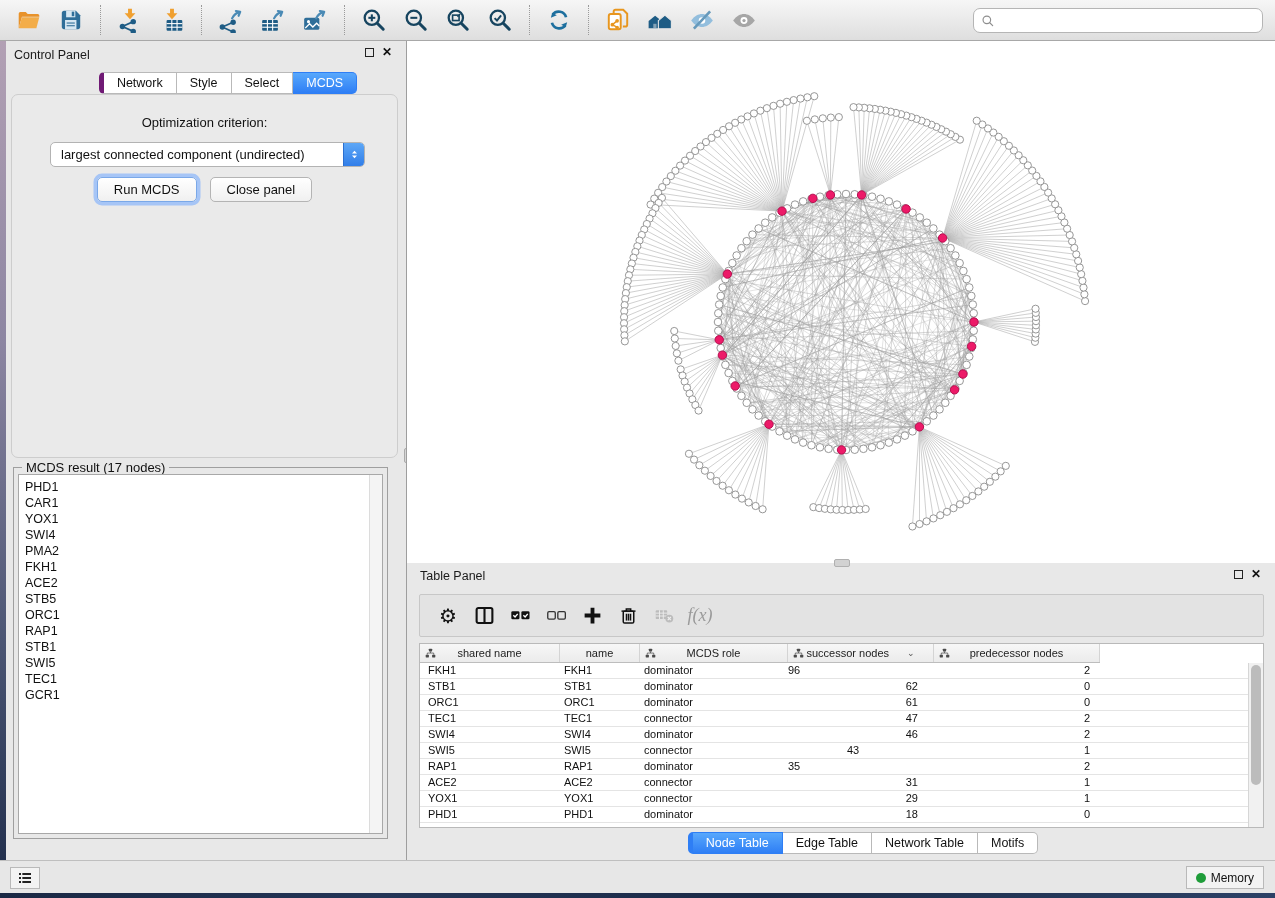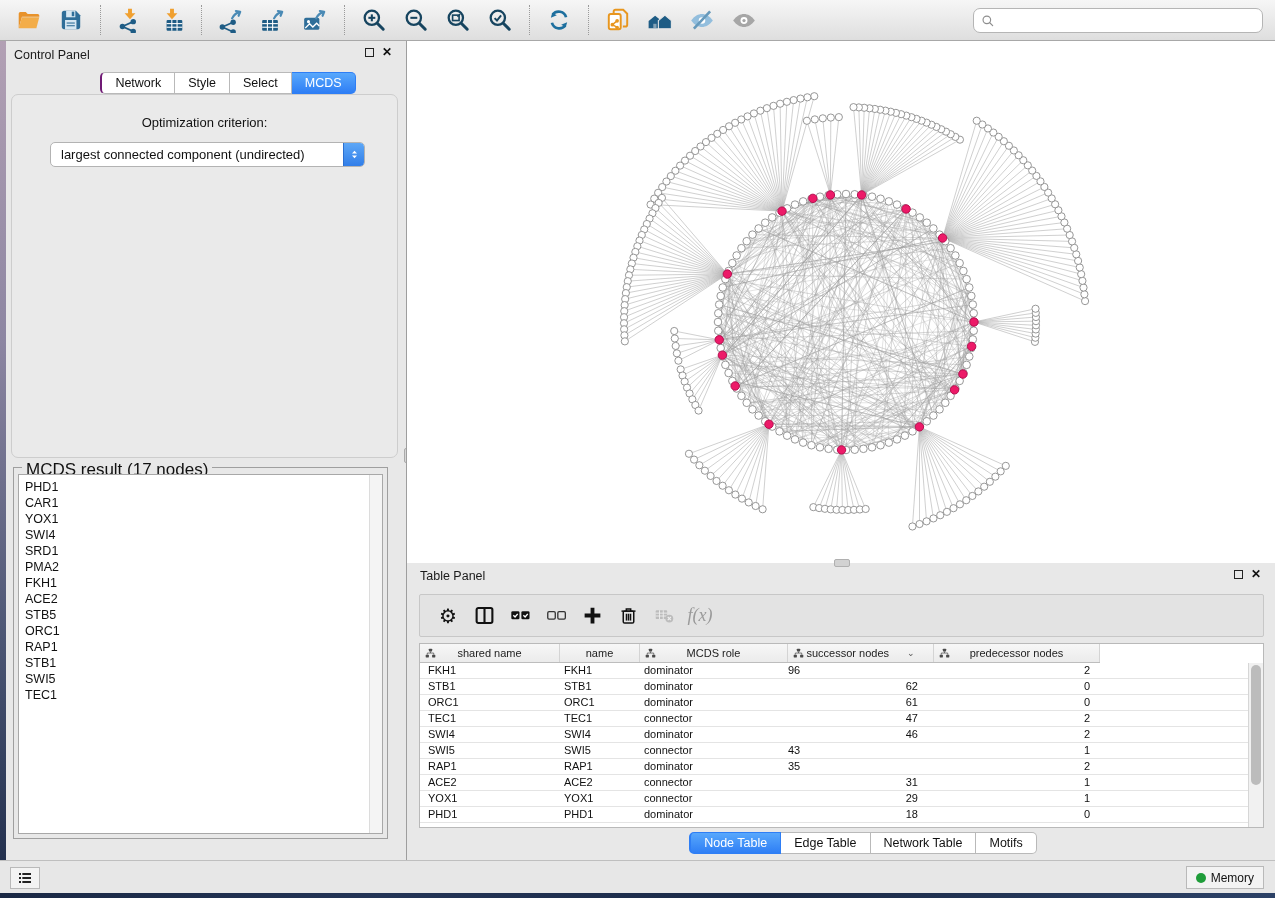--- a/index.html
+++ b/index.html
@@ -30,39 +30,39 @@
   
   .control-panel { position:absolute; left:6px; top:41px; width:400px; height:819px; background:#e8e8e8;text-decoration:underline; }
   .cp-header { position:absolute; left:0; top:0; width:100%; height:28px; display:flex; align-items:center; }
   .cp-title { font-size:12.5px; color:#1a1a1a; margin-left:8px; }
   .win-btns { position:absolute; right:14px; top:7px; display:flex; gap:8px; align-items:center; }
   .win-float { width:9px; height:9px; border:1.6px solid #222; display:inline-block; }
   .win-close { font-size:12px; font-weight:bold; color:#111; line-height:9px; }
   .cp-tabs { position:absolute; left:0; top:31px; width:100%; display:flex; justify-content:center; }
   .seg { display:inline-flex; }
   .seg-btn { font-size:12.5px; padding:3px 13px; background:#fff; border:1px solid #b9b9b9; border-left:none; color:#111; }
-  .seg-btn:first-child { border-left:2px solid #701a75; border-radius:5px 0 0 5px;margin-left:44px; }
+  .seg-btn:first-child { border-left:5px solid #701a75; border-radius:5px 0 0 5px;margin-left:44px; }
   .seg-btn:last-child { border-radius:0 5px 5px 0; }
   .seg-btn.active { background:linear-gradient(#58a8fc,#2e7ef5); border-color:#2e7ef5; color:#fff; }
   .cp-inner { position:absolute; left:5px; top:53px; width:387px; height:364px;
     background:#eaeaea; border:1px solid #cdcdcd; border-radius:7px; }
   .opt-label { text-align:center; margin-top:20px; font-size:13px; color:#111; }
   .dropdown { position:absolute; left:38px; top:47px; width:315px; height:25px; background:#fff;
     border:1px solid #b3b3b3; border-radius:5px; display:flex; align-items:center; overflow:hidden; }
   .dd-value { flex:1; font-size:13px; color:#111; padding-left:10px; white-space:nowrap; }
   .dd-stepper { width:21px; height:25px; background:linear-gradient(#5fa9f7,#2f7ce8);
     border-left:1px solid #2b6fd0; display:flex; align-items:center; justify-content:center; border-radius:0 4px 4px 0; }
   .btn-row { position:absolute; left:0; top:82px; width:100%; display:flex; justify-content:center; gap:13px; }
   .mac-btn { font-family:"Liberation Sans",sans-serif; font-size:13px; color:#111; padding:4px 16px;
     background:linear-gradient(#ffffff,#f0f0f0); border:1px solid #b4b4b4; border-radius:5px; }
   .mac-btn.focused { box-shadow:0 0 0 3.5px rgba(110,165,255,.55); border-color:#7aa8e8; }
 
   .groupbox { position:absolute; left:7px; top:426px; width:375px; height:372px;
     border:1px solid #9f9f9f; background:#e8e8e8; }
-  .gb-legend { position:absolute; left:8px; top:-8px; background:#e8e8e8; padding:0 4px; font-size:17px; color:#111; }
+  .gb-legend { position:absolute; left:8px; top:-8px; background:#e8e8e8; padding:0 4px; font-size:13px; color:#111; }
   .gb-list-wrap { position:absolute; left:4px; top:6px; right:4px; bottom:4px;
     background:#fff; border:1px solid #a8a8a8; }
   .gb-list { position:absolute; inset:0 14px 0 0; overflow:hidden; padding:4px 0 0 6px; }
   .gb-item { font-size:12.5px; line-height:16px; color:#111; }
   .gb-scroll { position:absolute; right:0; top:0; width:13px; height:100%; background:#f4f4f4; border-left:1px solid #dcdcdc; }
   .v-split-handle { position:absolute; right:-8px; top:407px; width:10px; height:15px;
     background:#d6d6d6; border:1px solid #aaa; border-radius:2px; }
 
   
   .net-window { position:absolute; left:406px; top:41px; width:869px; height:522px;
@@ -306,39 +306,43 @@
       <div class="opt-label">Optimization criterion:</div>
       <div class="dropdown">
         <span class="dd-value">largest connected component (undirected)</span>
         <span class="dd-stepper">
           <svg viewBox="0 0 18 18" width="13" height="13">
               <path d="M5.5 7.5L9 3.8l3.5 3.7z" fill="#fff"></path>
               <path d="M5.5 10.5L9 14.2l3.5-3.7z" fill="#fff"></path>
             </svg>
         </span>
       </div>
+      <div class="btn-row">
+        <button class="mac-btn focused">Run MCDS</button>
+        <button class="mac-btn">Close panel</button>
+      </div>
     </div>
     <div class="groupbox">
       <span class="gb-legend">MCDS result (17 nodes)</span>
       <div class="gb-list-wrap">
         <div class="gb-list" id="mcds-list">
             <div class="gb-item">PHD1</div>
             <div class="gb-item">CAR1</div>
             <div class="gb-item">YOX1</div>
             <div class="gb-item">SWI4</div>
-            <div class="gb-item">SRD1</div>
             <div class="gb-item">PMA2</div>
             <div class="gb-item">FKH1</div>
             <div class="gb-item">ACE2</div>
             <div class="gb-item">STB5</div>
             <div class="gb-item">ORC1</div>
             <div class="gb-item">RAP1</div>
             <div class="gb-item">STB1</div>
             <div class="gb-item">SWI5</div>
             <div class="gb-item">TEC1</div>
+            <div class="gb-item">GCR1</div>
           </div>
         <div class="gb-scroll"></div>
       </div>
     </div>
     <div class="v-split-handle"></div>
   </div>
 
   <div class="net-window">
     <div class="net-titlebar">
       <span class="tl red"></span>
@@ -1371,21 +1375,21 @@
             <div class="t-cell" style="width: 140px; padding-left: 8px;">SWI4</div>
             <div class="t-cell" style="width: 80px; padding-left: 4px;">SWI4</div>
             <div class="t-cell" style="width: 148px; padding-left: 4px;">dominator</div>
             <div class="t-cell" style="width: 146px; text-align: right; padding-right: 16px;">46</div>
             <div class="t-cell" style="width: 166px; text-align: right; padding-right: 10px;">2</div>
           </div>
           <div class="t-row">
             <div class="t-cell" style="width: 140px; padding-left: 8px;">SWI5</div>
             <div class="t-cell" style="width: 80px; padding-left: 4px;">SWI5</div>
             <div class="t-cell" style="width: 148px; padding-left: 4px;">connector</div>
-            <div class="t-cell" style="width: 146px; text-align: left; padding-right: 16px;">43</div>
+            <div class="t-cell" style="width: 146px; text-align: center; padding-right: 16px;">43</div>
             <div class="t-cell" style="width: 166px; text-align: right; padding-right: 10px;">1</div>
           </div>
           <div class="t-row">
             <div class="t-cell" style="width: 140px; padding-left: 8px;">RAP1</div>
             <div class="t-cell" style="width: 80px; padding-left: 4px;">RAP1</div>
             <div class="t-cell" style="width: 148px; padding-left: 4px;">dominator</div>
             <div class="t-cell" style="width: 146px; text-align: left; padding-right: 16px;">35</div>
             <div class="t-cell" style="width: 166px; text-align: right; padding-right: 10px;">2</div>
           </div>
           <div class="t-row">

